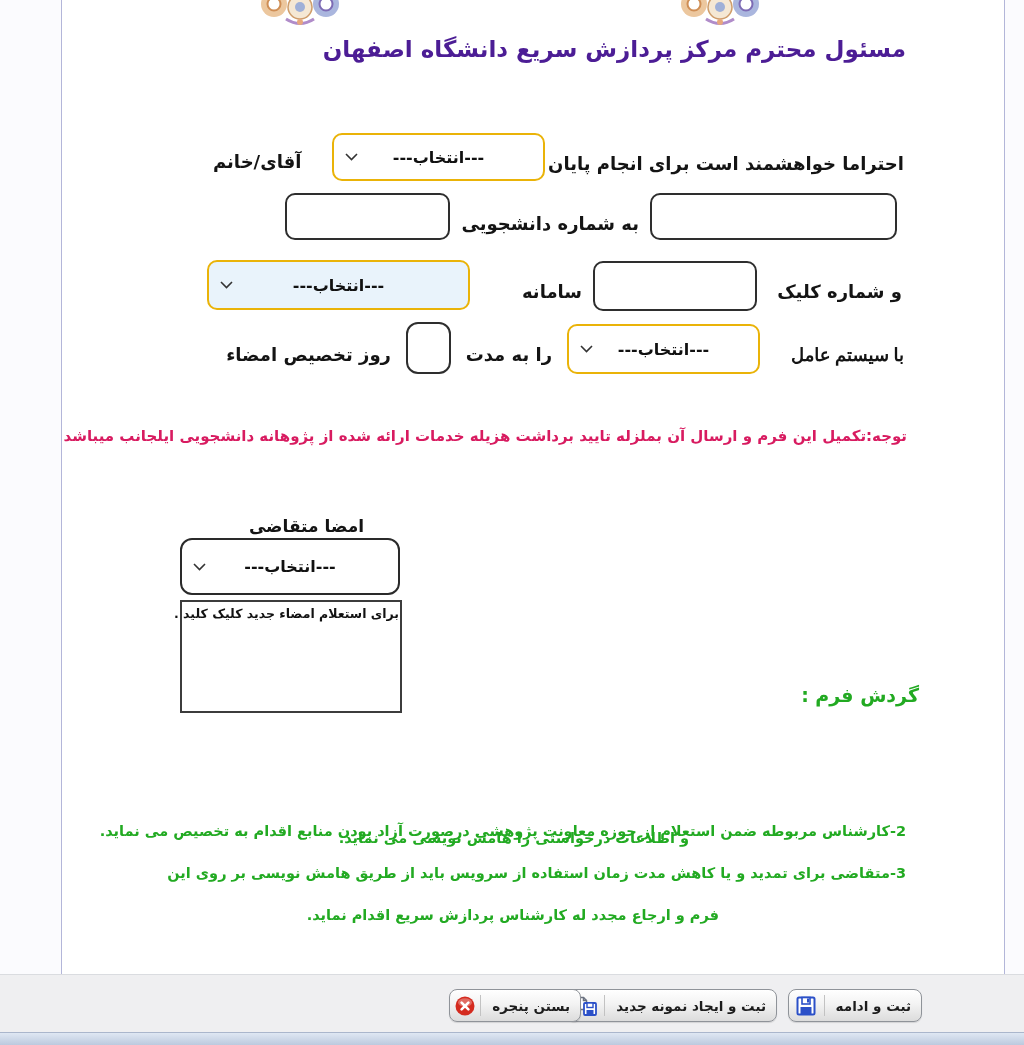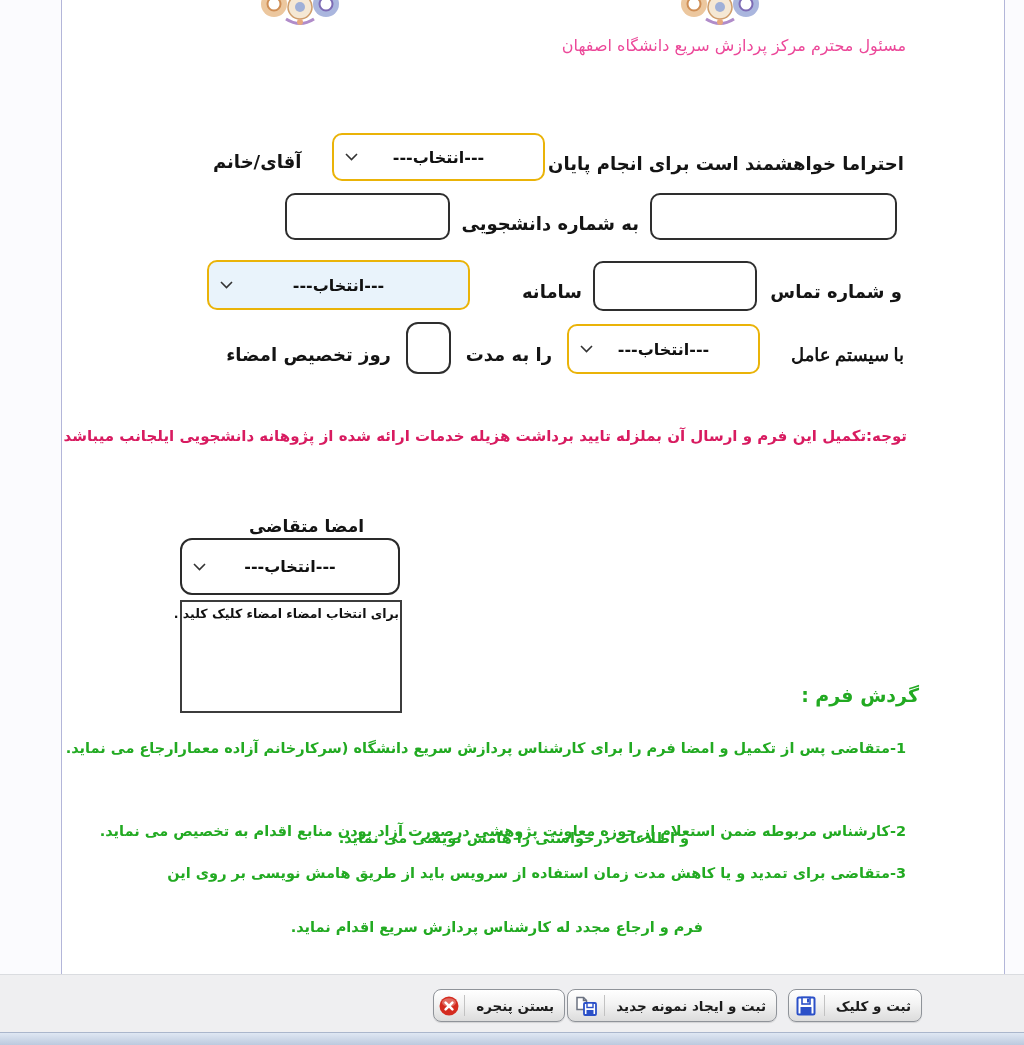--- a/index.html
+++ b/index.html
@@ -23,21 +23,21 @@
   #ornament-left  { left: 196px; }
   #ornament-right { left: 616px; }
   
   .lbl {
     position: absolute; direction: rtl; white-space: nowrap;
     font-weight: 700; color: #141414; font-size: 18px; margin-top: 12px;
   }
   .title {
     position: absolute; top: 36px; right: 98px;
     direction: rtl; white-space: nowrap;
-    font-size: 16px; font-weight: 400; color: #ec4899;
+    font-size: 23px; font-weight: 700; color: #4c1d95;
   }
   
   .tinput {
     position: absolute; background: #fff;
     border: 2px solid #2e2e2e; border-radius: 10px;
     font: 700 16px "DejaVu Sans", sans-serif; text-align: center;
     direction: rtl; outline: none; padding: 0 6px;
   }
   .select {
     position: absolute; background: #fff;
@@ -89,21 +89,21 @@
   
   .wf {
     position: absolute; direction: rtl; white-space: nowrap;
     font-weight: 700; font-size: 14.5px; color: #22aa22;
   }
   #wf-heading { top: 684px; right: 85px; font-size: 19px; }
   #wf-item1   { top: 740px; right: 98px; }
   #wf-item2a  { top: 785px; right: 98px; margin-top: 38px; }
   #wf-item2b  { top: 830px; right: 315px; }
   #wf-item3a  { top: 865px; right: 98px; }
-  #wf-item3b  { top: 907px; right: 301px; margin-top: 12px; }
+  #wf-item3b  { top: 907px; right: 285px; }
   
   .toolbar {
     position: absolute; left: 0; top: 974px; width: 1024px; height: 58px;
     background: #efeff1; border-top: 1px solid #dadce0;
   }
   .statusbar {
     position: absolute; left: 0; top: 1032px; width: 1024px; height: 13px;
     background: linear-gradient(180deg, #dfe7f3 0%, #bcc9de 100%);
     border-top: 1px solid #aab6cc;
   }
@@ -114,21 +114,21 @@
     background: linear-gradient(180deg, #ffffff 0%, #f3f3f3 45%, #dcdcdc 100%);
     box-shadow: 0 1px 1px rgba(0,0,0,0.12);
     font: 700 13.5px "DejaVu Sans", sans-serif; color: #1c1c1c;
     cursor: pointer; padding: 0;
   }
   .btn .lab { flex: 1; text-align: center; padding: 0 10px; white-space: nowrap; }
   .btn .sep { width: 1px; align-self: stretch; margin: 5px 1px; background: #c2c2c2; }
   .btn .ico { width: 38px; display: flex; align-items: center; justify-content: center; }
   #btn-save    { left: 788px; width: 134px; }
   #btn-savenew { left: 567px; width: 210px; }
-  #btn-close   { left: 433px; width: 132px; }
+  #btn-close   { left: 449px; width: 132px; }
 </style>
 </head>
 <body>
 
 <div class="content">
 
   <div class="ornament" id="ornament-left">
     <svg width="84" height="27" viewBox="0 0 84 27">
       <circle cx="16" cy="4" r="13" fill="#ecc79e"></circle>
       <circle cx="16" cy="4" r="6.5" fill="#ffffff" stroke="#cf8e55" stroke-width="2"></circle>
@@ -163,21 +163,21 @@
           <path d="M1 1 L6.5 6.5 L12 1" fill="none" stroke="#333" stroke-width="1.6"></path>
         </svg>
     </span>
   </div>
   <div class="lbl" id="r1-suffix">آقای/خانم</div>
 
   <input class="tinput" id="r2-input-right" type="text" value="" style="">
   <div class="lbl" id="r2-label">به شماره دانشجویی</div>
   <input class="tinput" id="r2-input-left" type="text" value="" style="">
 
-  <div class="lbl" id="r3-label-contact">و شماره تماس</div>
+  <div class="lbl" id="r3-label-contact">و شماره کلیک</div>
   <input class="tinput" id="r3-input" type="text" value="" style="">
   <div class="lbl" id="r3-label-system">سامانه</div>
   <div class="select blue" id="r3-select">
     <span class="val">---انتخاب---</span>
     <span class="chev">
       <svg width="13" height="8" viewBox="0 0 13 8">
           <path d="M1 1 L6.5 6.5 L12 1" fill="none" stroke="#333" stroke-width="1.6"></path>
         </svg>
     </span>
   </div>
@@ -200,36 +200,35 @@
   <div class="lbl" id="sig-heading">امضا متقاضی</div>
   <div class="select dark" id="sig-select">
     <span class="val">---انتخاب---</span>
     <span class="chev">
       <svg width="13" height="8" viewBox="0 0 13 8">
           <path d="M1 1 L6.5 6.5 L12 1" fill="none" stroke="#333" stroke-width="1.6"></path>
         </svg>
     </span>
   </div>
   <div id="sig-box">
-    <span id="sig-hint">برای انتخاب امضاء امضاء کلیک کلید .</span>
+    <span id="sig-hint">برای استعلام امضاء جدید کلیک کلید .</span>
   </div>
 
   <div class="wf" id="wf-heading">گردش فرم :</div>
-  <div class="wf" id="wf-item1">1-متقاضی پس از تکمیل و امضا فرم را برای کارشناس  پردازش سریع دانشگاه (سرکارخانم آزاده معمارارجاع می نماید.</div>
   <div class="wf" id="wf-item2a">2-کارشناس مربوطه ضمن استعلام از حوزه معاونت پژوهشی  درصورت آزاد بودن منابع اقدام به تخصیص می نماید.</div>
   <div class="wf" id="wf-item2b">و اطلاعات درخواستی را هامش نویسی می نماید.</div>
   <div class="wf" id="wf-item3a">3-متقاضی برای تمدید و یا کاهش مدت زمان استفاده از سرویس باید از طریق هامش نویسی بر روی این</div>
   <div class="wf" id="wf-item3b">فرم و ارجاع مجدد له کارشناس پردازش سریع اقدام  نماید.</div>
 
 </div>
 
 <div class="toolbar">
 
   <button class="btn" id="btn-save">
-    <span class="lab">ثبت  و کلیک</span>
+    <span class="lab">ثبت  و ادامه</span>
     <span class="sep"></span>
     <span class="ico">
       <svg width="22" height="22" viewBox="0 0 22 22">
         <rect x="2.5" y="2.5" width="17" height="17" rx="1.5" fill="#fff" stroke="#2b50c8" stroke-width="2"></rect>
         <rect x="7" y="2.5" width="8" height="6.5" fill="#fff" stroke="#2b50c8" stroke-width="1.6"></rect>
         <rect x="12" y="3.5" width="2.2" height="4" fill="#2b50c8"></rect>
         <rect x="5.5" y="12" width="11" height="7.5" fill="#2b50c8"></rect>
       </svg>
     </span>
   </button>

